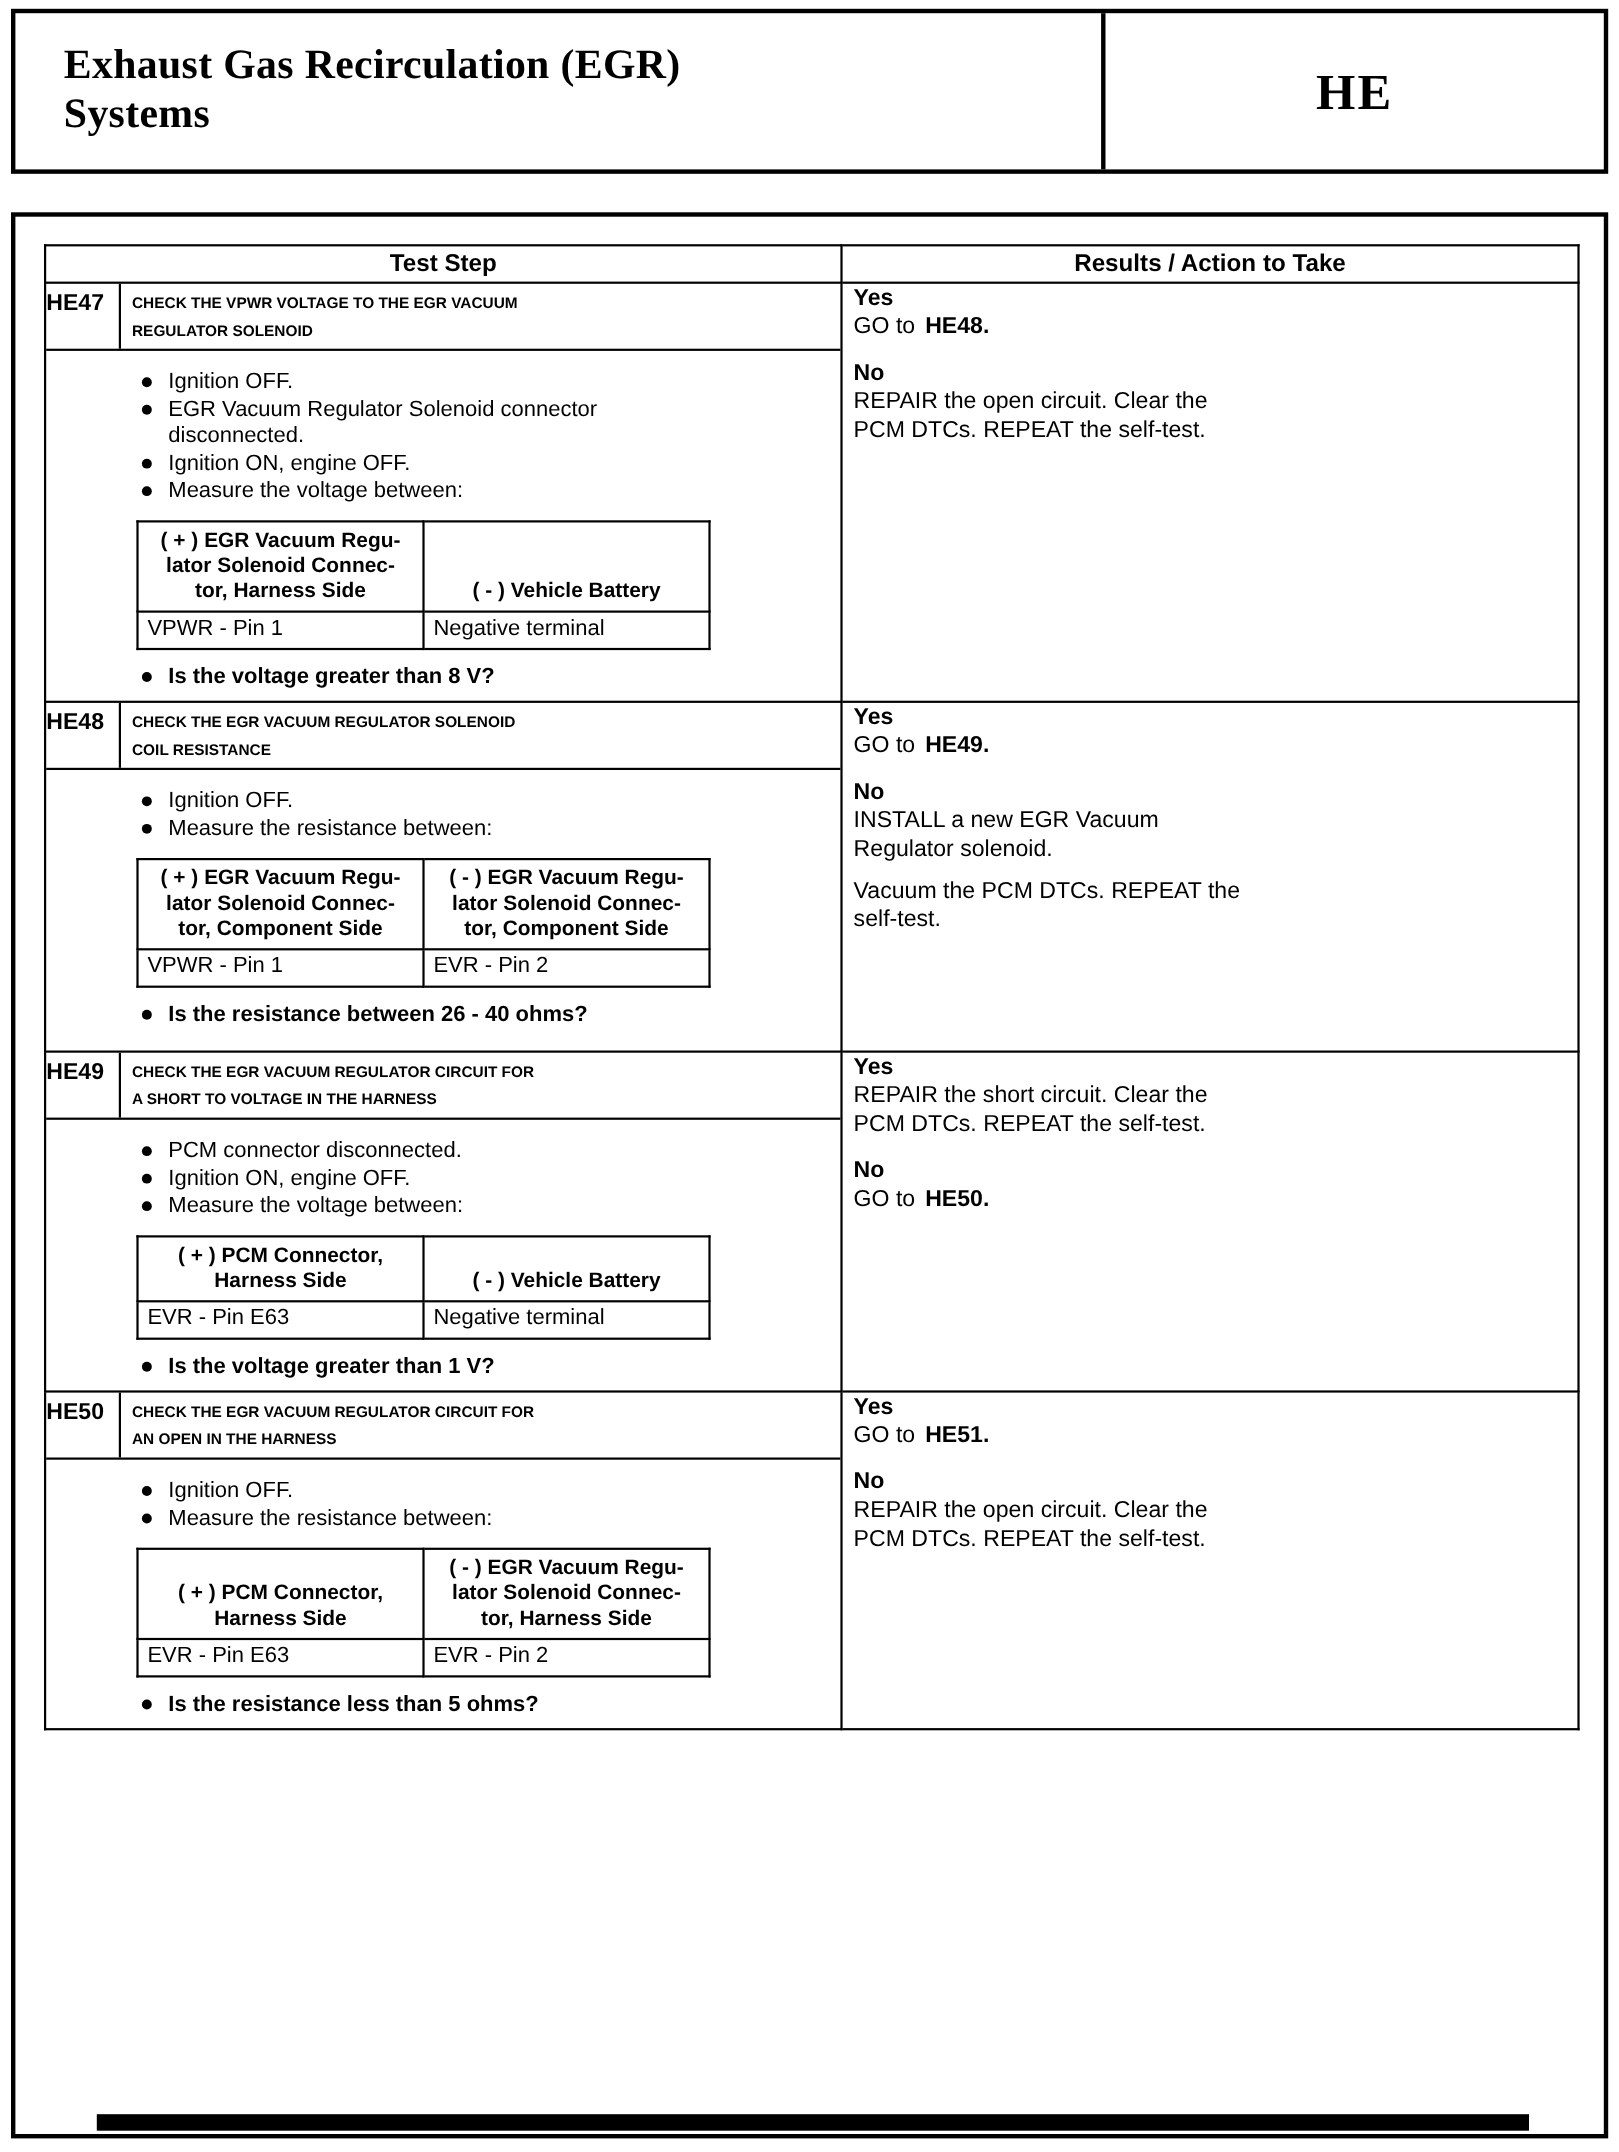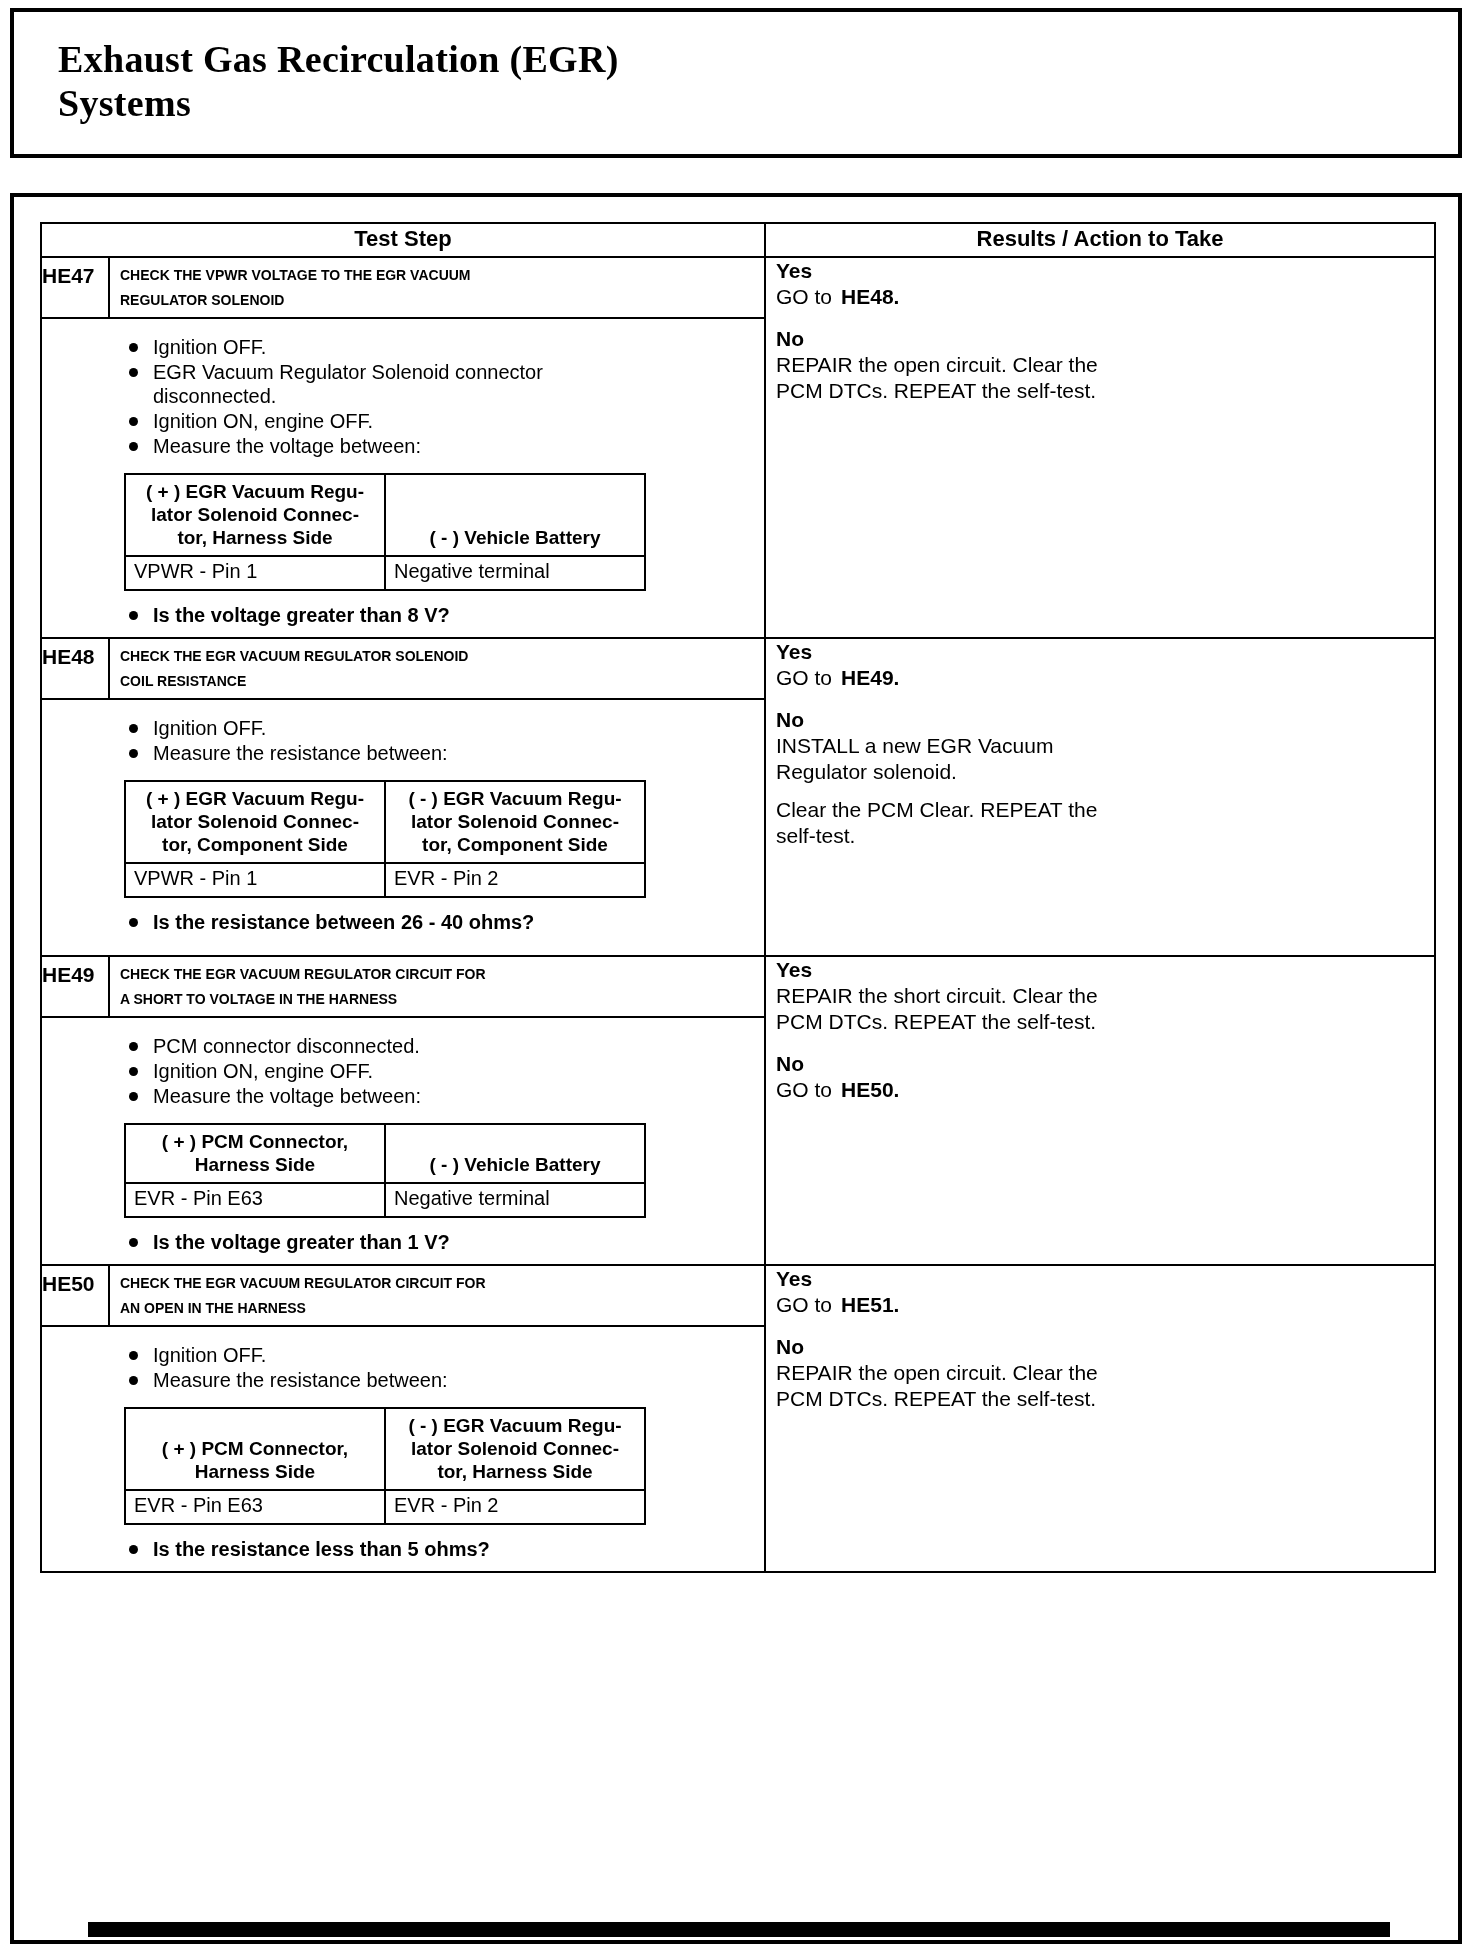--- a/index.html
+++ b/index.html
@@ -106,20 +106,21 @@
   .result-text { white-space:pre-line; }
   .result-text2 { white-space:pre-line; margin-top:12px; }
   .goto { margin-left:9px; font-weight:bold; }
 </style>
 </head>
 <body>
 
 <div class="header-box">
   <div class="header-title">Exhaust Gas Recirculation (EGR)
 Systems</div>
+  <div class="header-code">HE</div>
 </div>
 
 <div class="content-box">
   <table class="test-table">
     <colgroup>
         <col style="width:724px">
         <col style="width:670px">
       </colgroup>
     <thead>
       <tr>
@@ -218,21 +219,21 @@
         <td class="cell-results">
           <div class="inner pad2">
             <div class="result-block">
               <div class="result-label">Yes</div>
               <div class="result-text"><span>GO to</span><b class="goto">HE49.</b></div>
             </div>
             <div class="result-block">
               <div class="result-label">No</div>
               <div class="result-text">INSTALL a new EGR Vacuum
 Regulator solenoid.</div>
-              <div class="result-text2">Clear the PCM Clear. REPEAT the
+              <div class="result-text2">Vacuum the PCM DTCs. REPEAT the
 self-test.</div>
             </div>
           </div>
         </td>
       </tr>
 
       <tr class="r3">
         <td class="cell-step">
           <div class="step-head">
             <div class="step-code">HE49</div>

